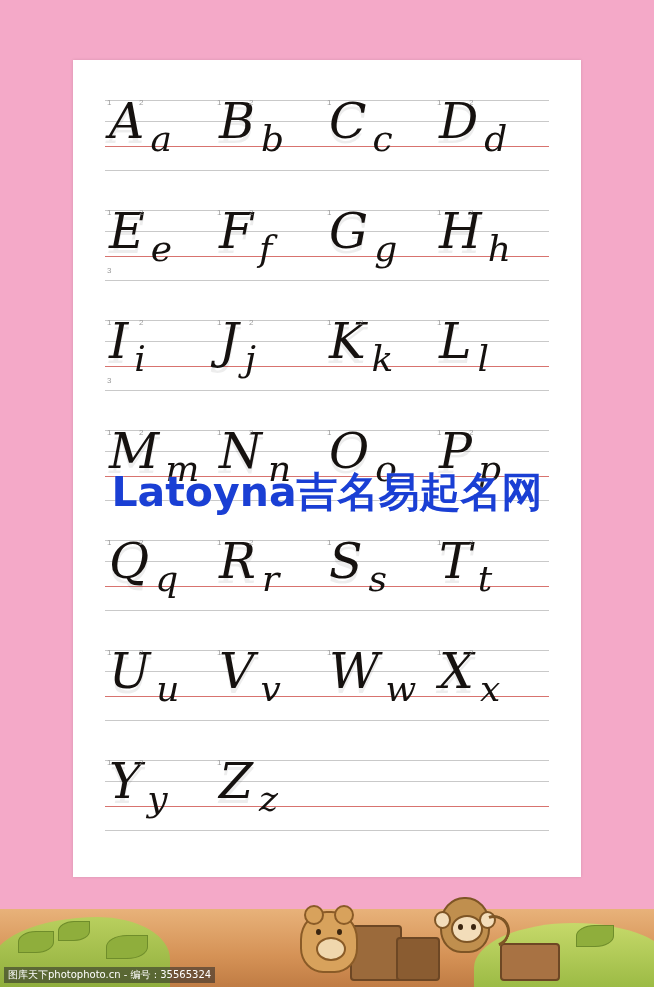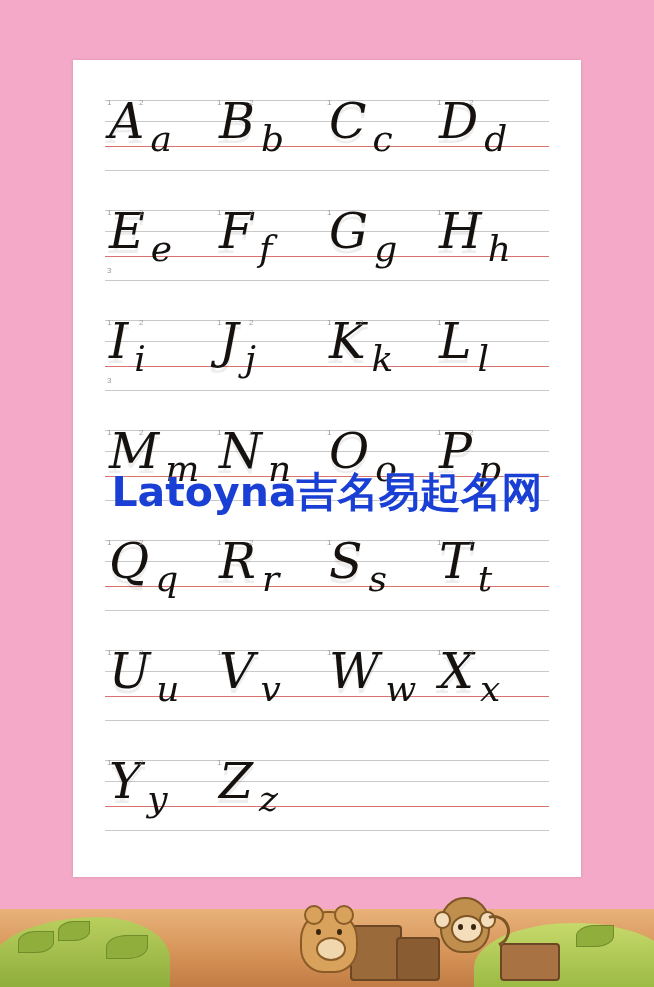--- a/index.html
+++ b/index.html
@@ -534,13 +534,14 @@
     </div>
 
     <div class="leaf" style="left:18px;bottom:34px;width:34px;height:20px;"></div>
     <div class="leaf" style="left:58px;bottom:46px;width:30px;height:18px;"></div>
     <div class="leaf" style="left:106px;bottom:28px;width:40px;height:22px;"></div>
     <div class="leaf" style="right:40px;bottom:40px;width:36px;height:20px;"></div>
   </div>
 
   <div id="watermark">Latoyna吉名易起名网</div>
 
+  <div id="credit">图库天下photophoto.cn - 编号 : 35565324</div>
 </div>
 
 </body></html>

